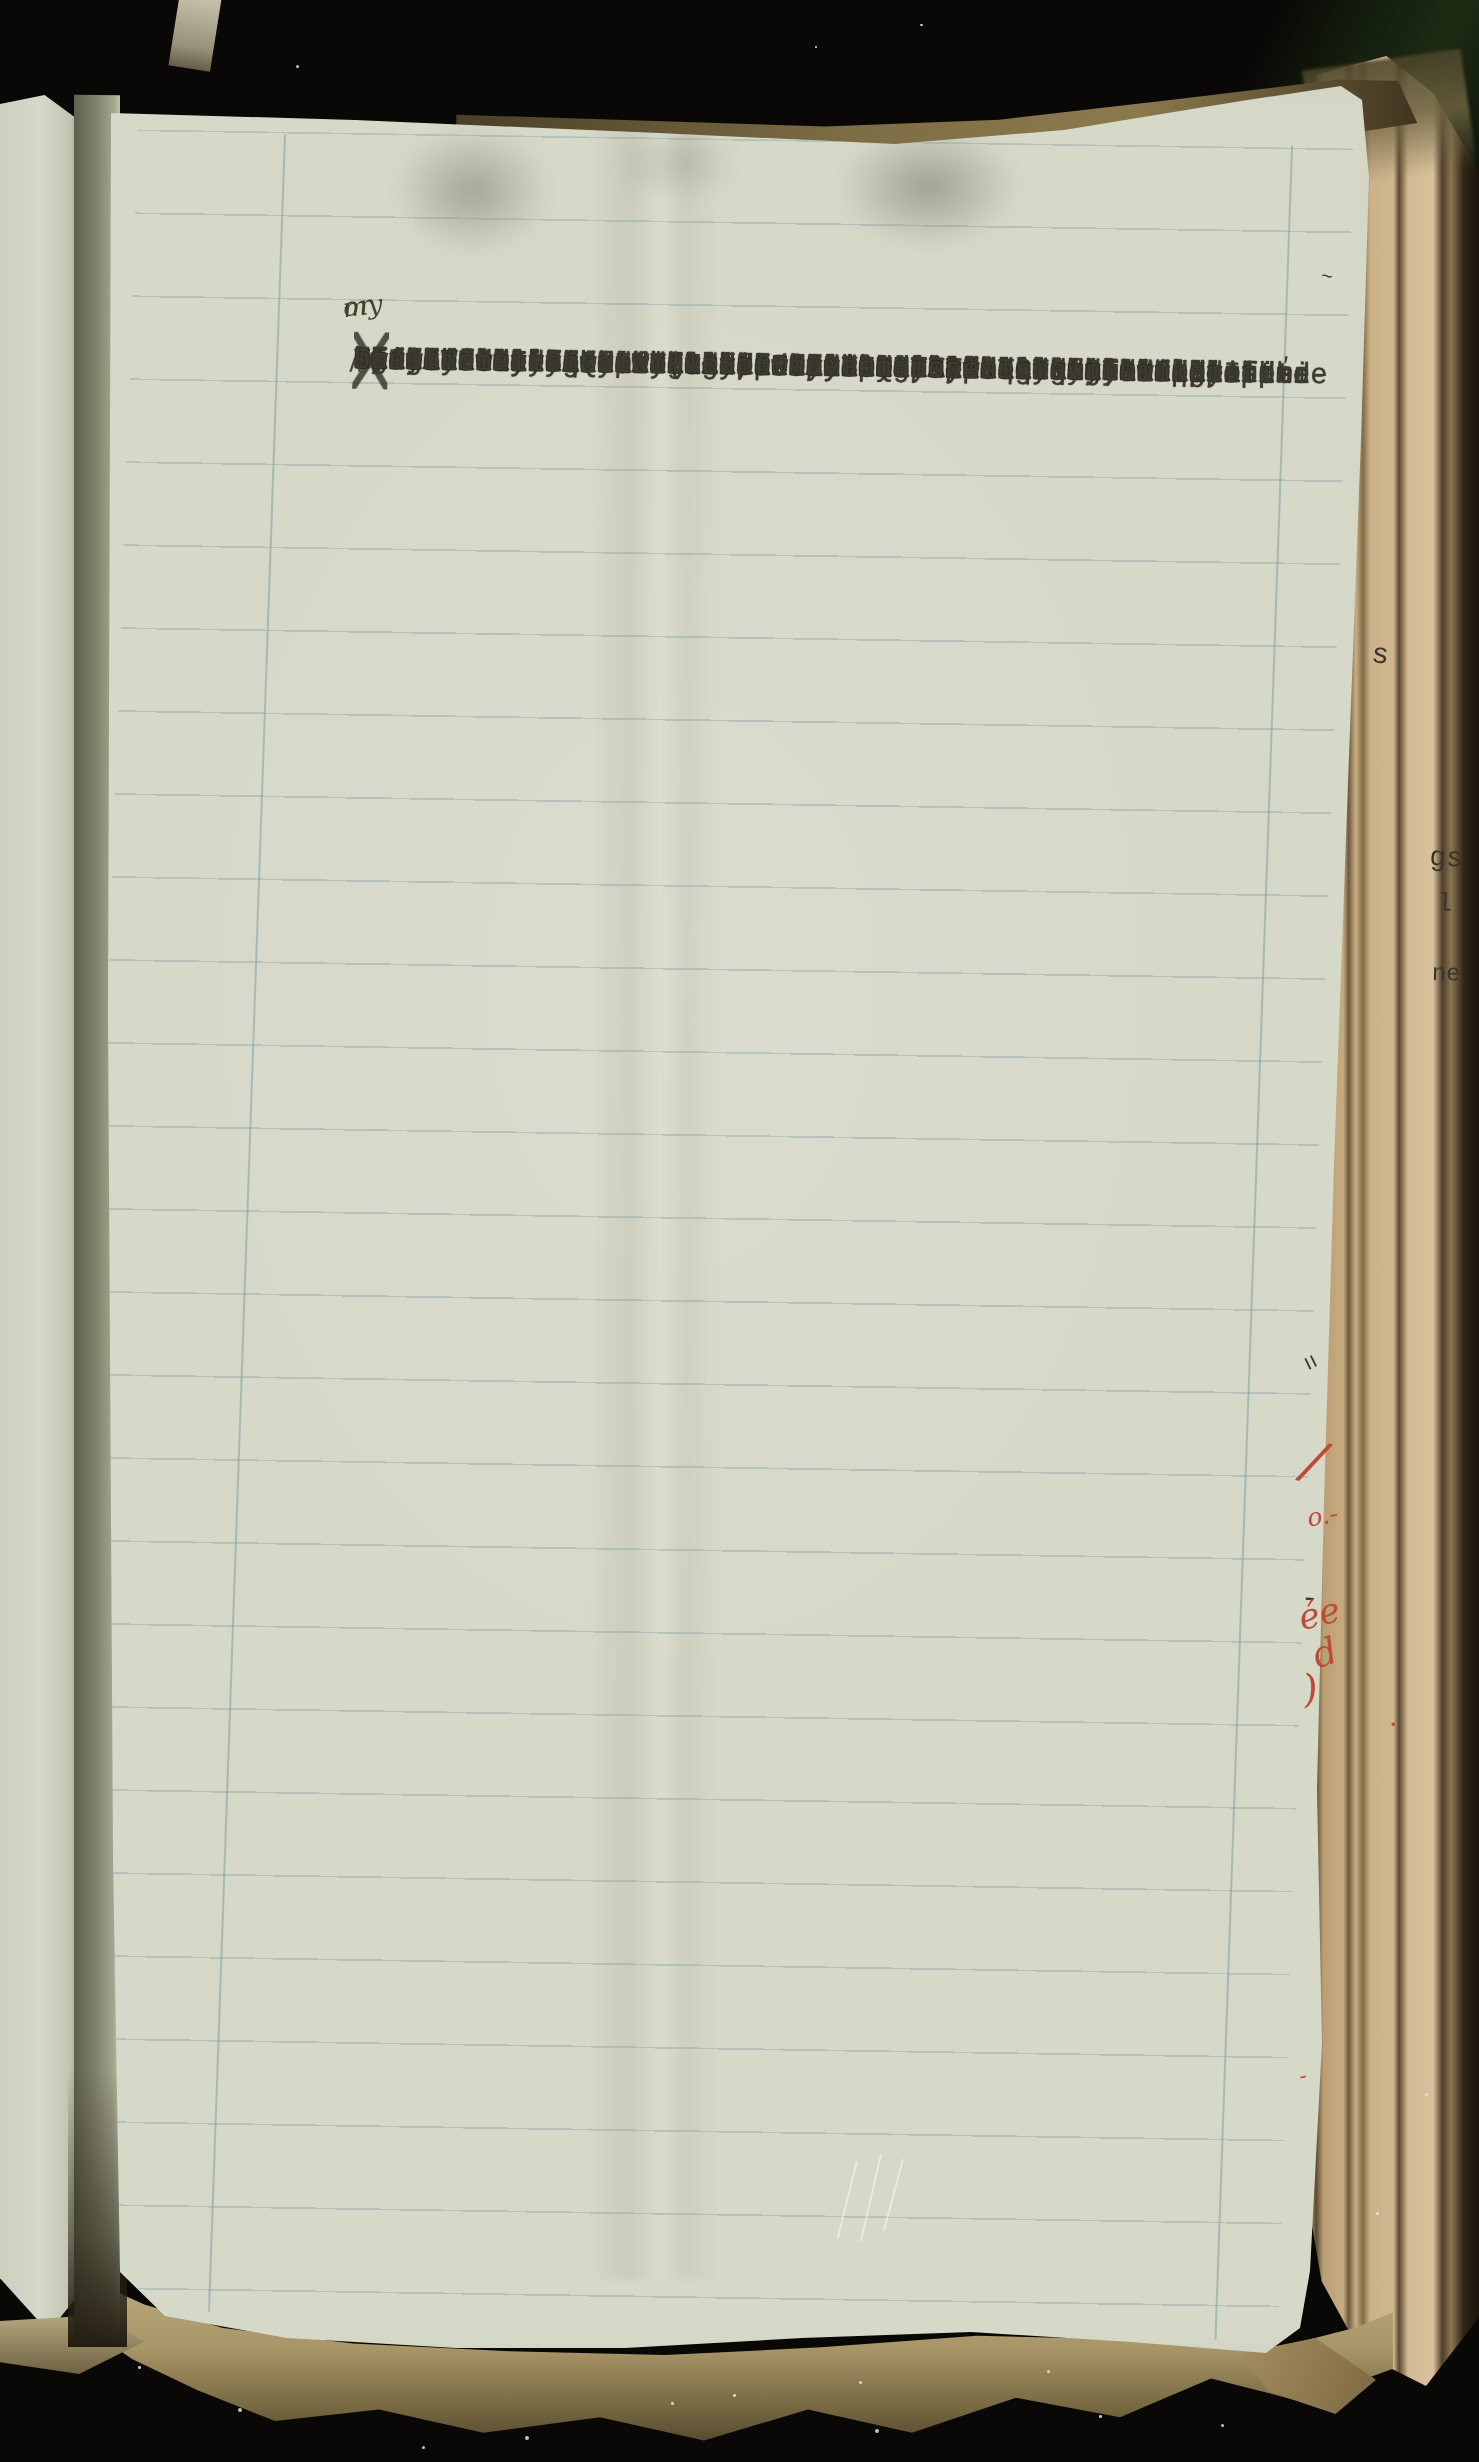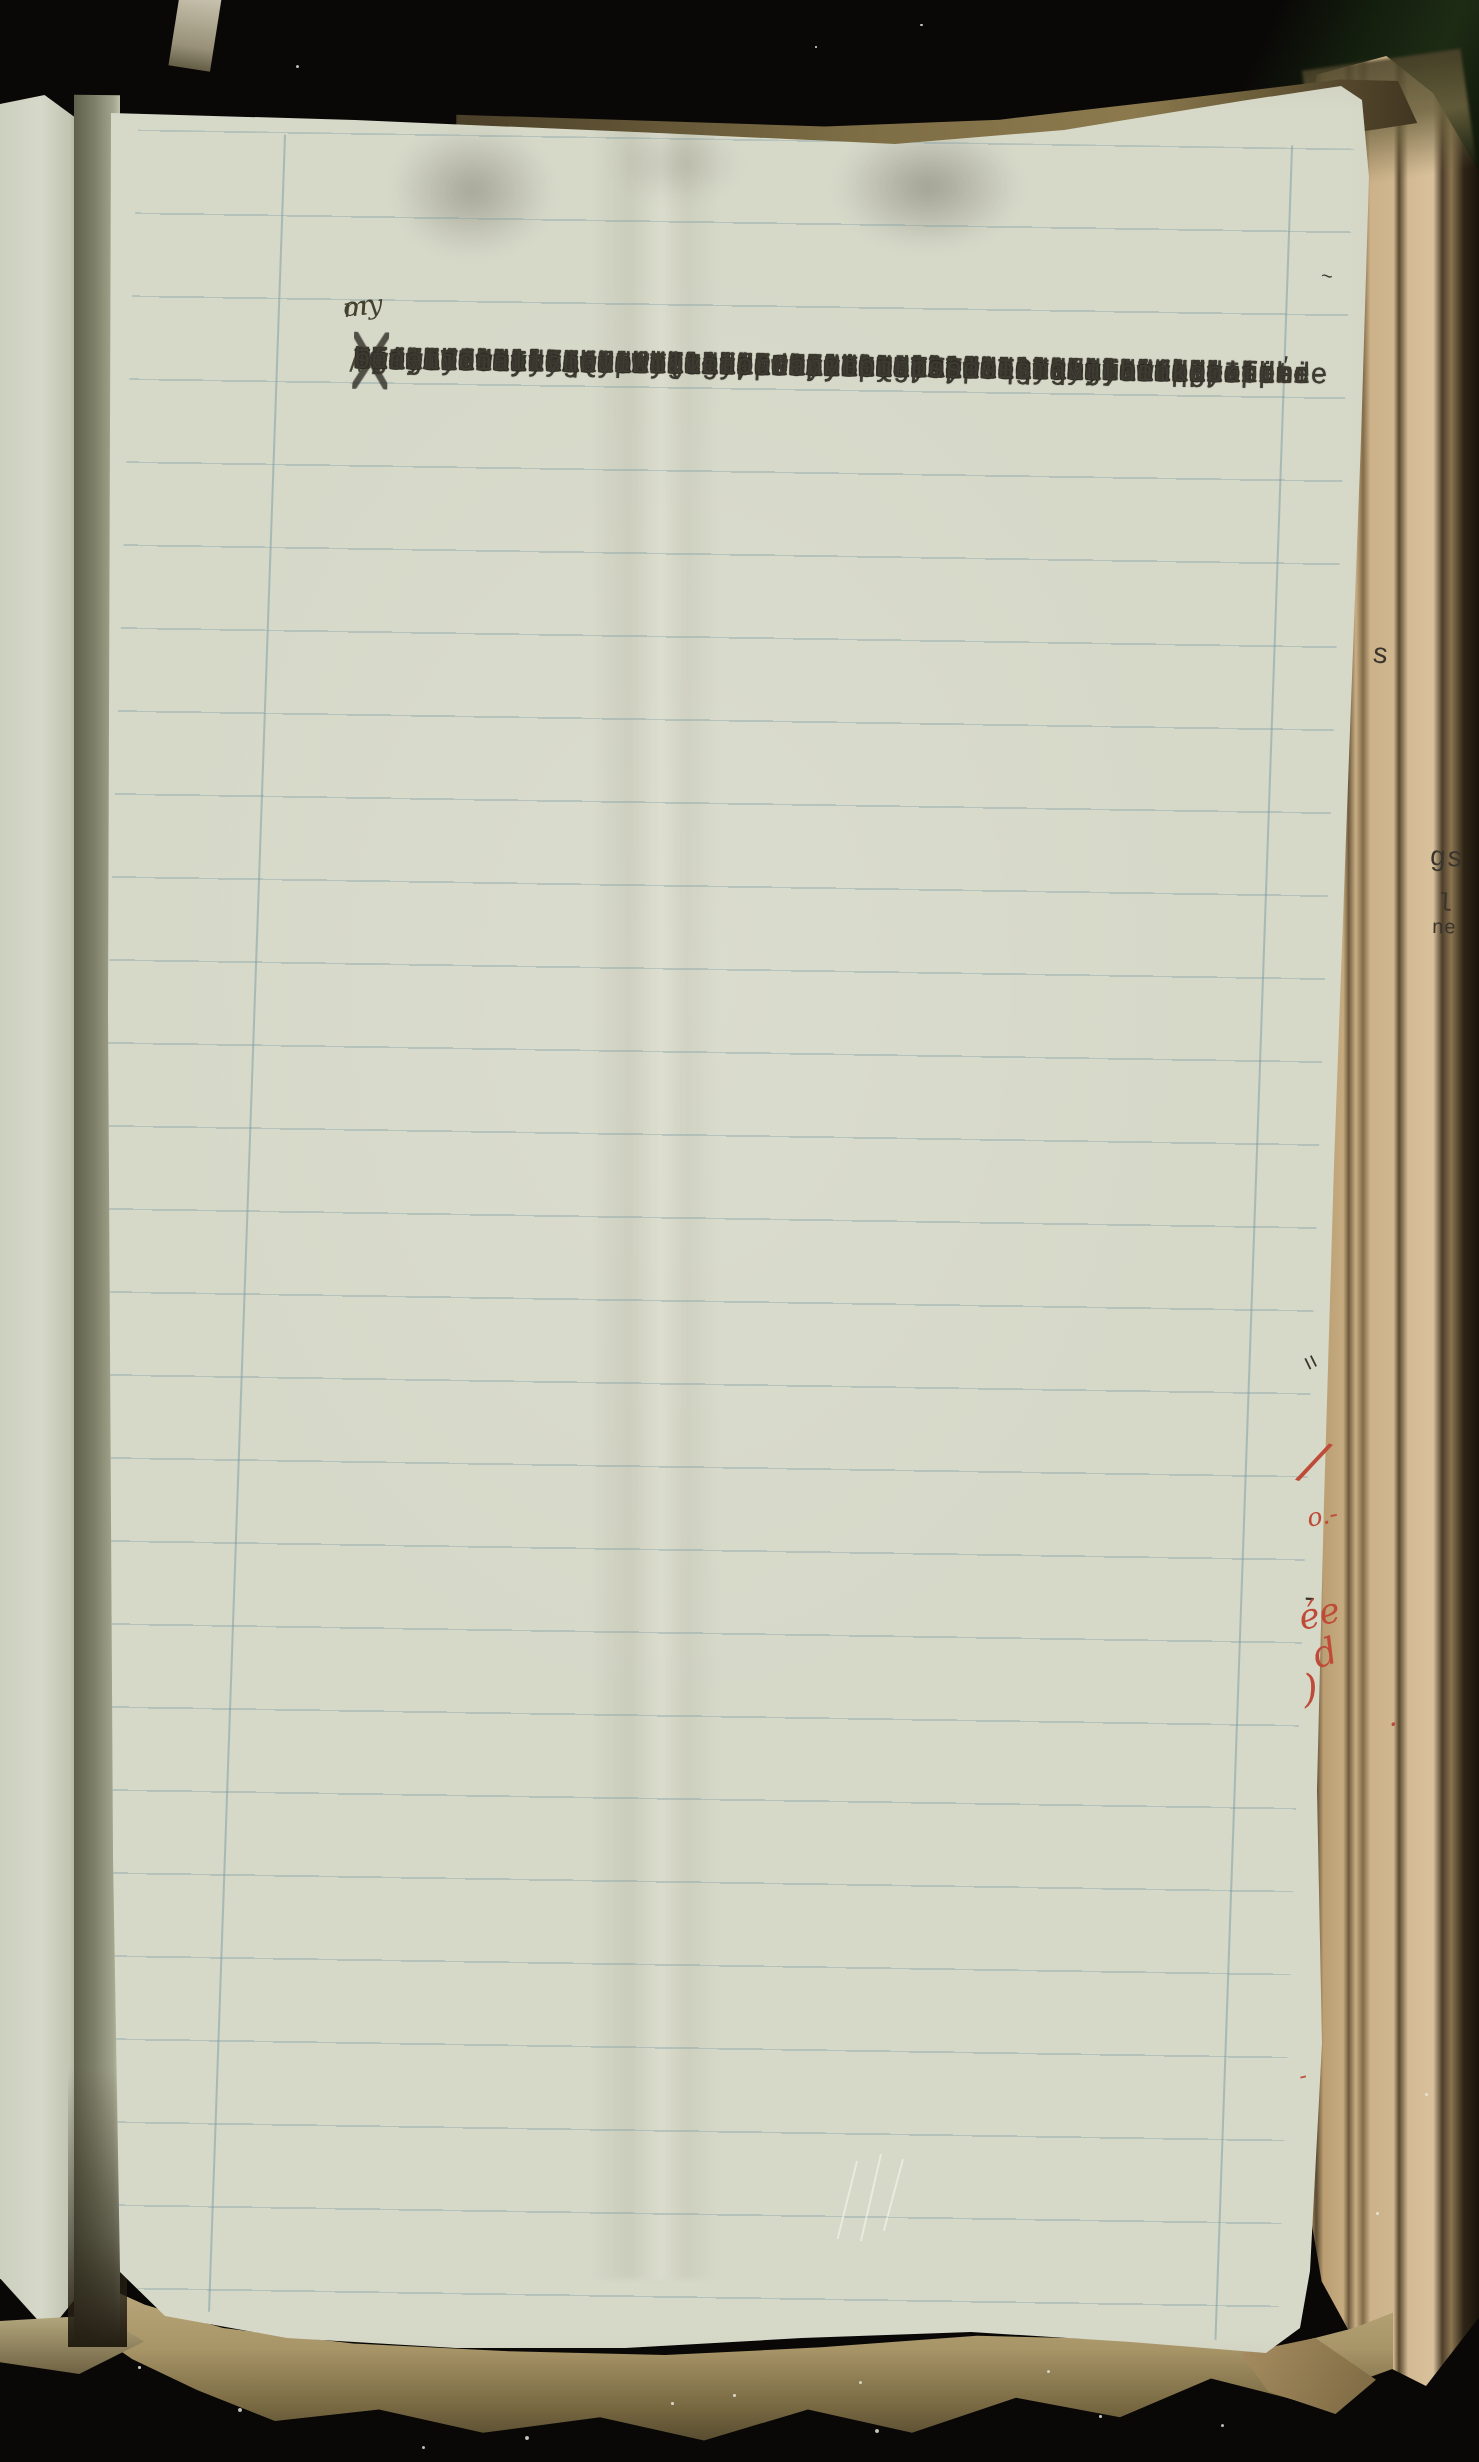--- a/index.html
+++ b/index.html
@@ -152,21 +152,21 @@
         <div class="scratch" style="left: 856px; top: 2161px; height: 80px; transform: rotate(14deg);"></div>
         <div class="scratch" style="left: 880px; top: 2154px; height: 89px; transform: rotate(13deg);"></div>
         <div class="scratch" style="left: 902px; top: 2159px; height: 74px; transform: rotate(15deg);"></div>
       </div>
   </div>
 
   <div id="marks-layer" style="left:0;top:0;width:100%;height:100%;">
       <span class="frag dark" style="left: 1373px; top: 640px; font-size: 29px; transform: rotate(6deg);">s</span>
       <span class="frag dark" style="left: 1430px; top: 844px; font-size: 28px; transform: rotate(3deg);">gs</span>
       <span class="frag dark" style="left: 1438px; top: 891px; font-size: 25px; transform: rotate(3deg);">l</span>
-      <span class="frag dark" style="left: 1432px; top: 918px; font-size: 20px; transform: rotate(1deg);">ne</span>
+      <span class="frag dark" style="left: 1432px; top: 962px; font-size: 24px; transform: rotate(1deg);">ne</span>
       <span class="frag dark" style="left: 1280px; top: 355px; font-size: 22px; transform: rotate(10deg);">'</span>
       <span class="frag dark" style="left: 1322px; top: 267px; font-size: 20px; transform: rotate(8deg);">~</span>
       <span class="frag dark" style="left: 1317px; top: 1351px; font-size: 25px; transform: rotate(64deg);">=</span>
       <span class="frag dark" style="left: 1302px; top: 1584px; font-size: 29px; transform: rotate(4deg);">-</span>
       <span class="frag red" style="left: 1313px; top: 1433px; font-size: 54px; transform: rotate(16deg);">/</span>
       <span class="frag red" style="left: 1305px; top: 1506px; font-size: 25px; transform: rotate(-10deg);">o.-</span>
       <span class="frag red" style="left: 1295px; top: 1602px; font-size: 35px; transform: rotate(-14deg);">ée</span>
       <span class="frag red" style="left: 1308px; top: 1639px; font-size: 37px; transform: rotate(-18deg);">d</span>
       <span class="frag red" style="left: 1300px; top: 1670px; font-size: 39px; transform: rotate(-8deg);">)</span>
       <span class="frag red" style="left: 1389px; top: 1703px; font-size: 27px; transform: rotate(0deg);">.</span>

